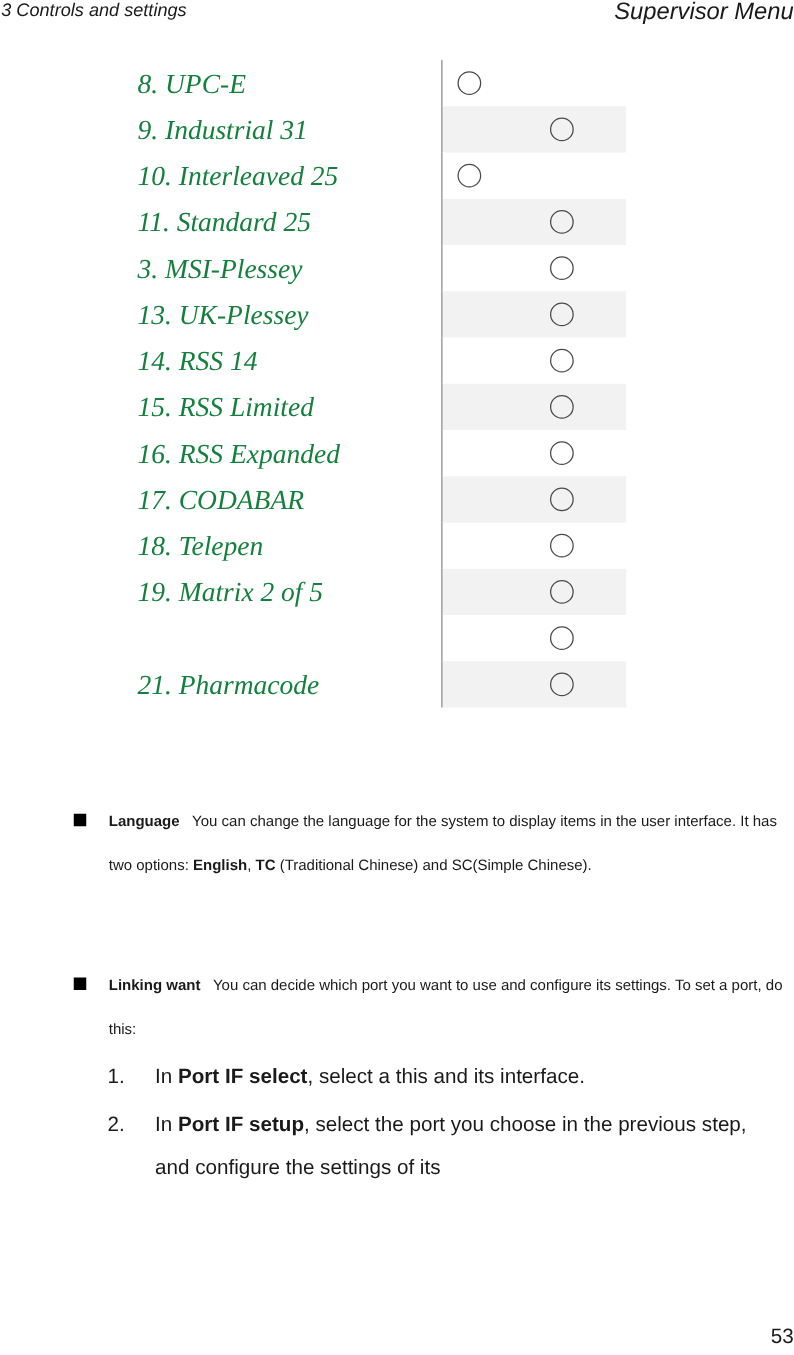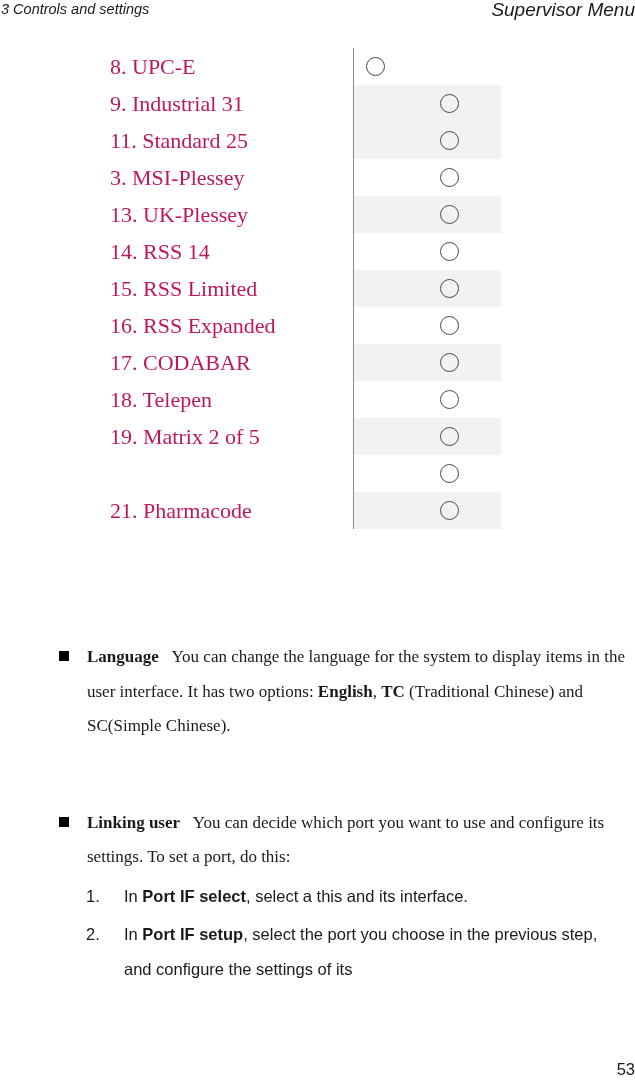--- a/index.html
+++ b/index.html
@@ -73,22 +73,23 @@
     background: #8a8a8a;
   }
 
   .symb-label {
     position: absolute;
     left: 110px;
     top: 0;
     height: 37px;
     line-height: 37px;
     font-family: "Liberation Serif", serif;
+    font-style: italic;
     font-size: 22px;
-    color: #be185d;
+    color: #15803d;
     white-space: nowrap;
   }
 
   .radio {
     position: absolute;
     top: 9px;
     width: 19px;
     height: 19px;
     border: 1.4px solid #4a4a4a;
     border-radius: 50%;
@@ -102,23 +103,22 @@
   .content {
     position: absolute;
     left: 0;
     top: 640px;
     width: 635px;
   }
   .bullet-block {
     position: relative;
     padding-left: 87px;
     padding-right: 8px;
-    font-size: 17px;
+    font-size: 12px;
     line-height: 34.5px;
-    font-family: Liberation Serif, serif;
   }
   .bullet-block .sq {
     position: absolute;
     left: 59px;
     top: 11px;
     width: 10px;
     height: 10px;
     background: #000000;
   }
   .bullet-block b { font-weight: bold; }
@@ -166,20 +166,26 @@
       <div class="vrule"></div>
       <div class="symb-label">8. UPC-E</div>
       <div class="radio pos-left"></div>
     </div>
     <div class="symb-row alt">
       <div class="shade"></div>
       <div class="vrule"></div>
       <div class="symb-label">9. Industrial 31</div>
       <div class="radio pos-center"></div>
     </div>
+    <div class="symb-row plain">
+      <div class="shade"></div>
+      <div class="vrule"></div>
+      <div class="symb-label">10. Interleaved 25</div>
+      <div class="radio pos-left"></div>
+    </div>
     <div class="symb-row alt">
       <div class="shade"></div>
       <div class="vrule"></div>
       <div class="symb-label">11. Standard 25</div>
       <div class="radio pos-center"></div>
     </div>
     <div class="symb-row plain">
       <div class="shade"></div>
       <div class="vrule"></div>
       <div class="symb-label">3. MSI-Plessey</div>
@@ -244,21 +250,21 @@
 
   <div class="bullet-block">
     <span class="sq"></span>
     <span class="bullet-text"><b>Language</b><span>&nbsp;&nbsp;&nbsp;</span><span>You can change the language for the system to display items in the user interface. It has two options: </span><b>English</b><span>, </span><b>TC</b><span> (Traditional Chinese) and SC(Simple Chinese).</span></span>
   </div>
 
   <div class="spacer-lg"></div>
 
   <div class="bullet-block">
     <span class="sq"></span>
-    <span class="bullet-text"><b>Linking user</b><span>&nbsp;&nbsp;&nbsp;</span><span>You can decide which port you want to use and configure its settings. To set a port, do this:</span></span>
+    <span class="bullet-text"><b>Linking want</b><span>&nbsp;&nbsp;&nbsp;</span><span>You can decide which port you want to use and configure its settings. To set a port, do this:</span></span>
   </div>
 
   <div class="num-item">
     <span class="num">1.</span>
     <span>In </span><b>Port IF select</b><span>, select a this and its interface.</span>
   </div>
 
   <div class="num-item">
     <span class="num">2.</span>
     <span>In </span><b>Port IF setup</b><span>, select the port you choose in the previous step, and configure the settings of its</span>

